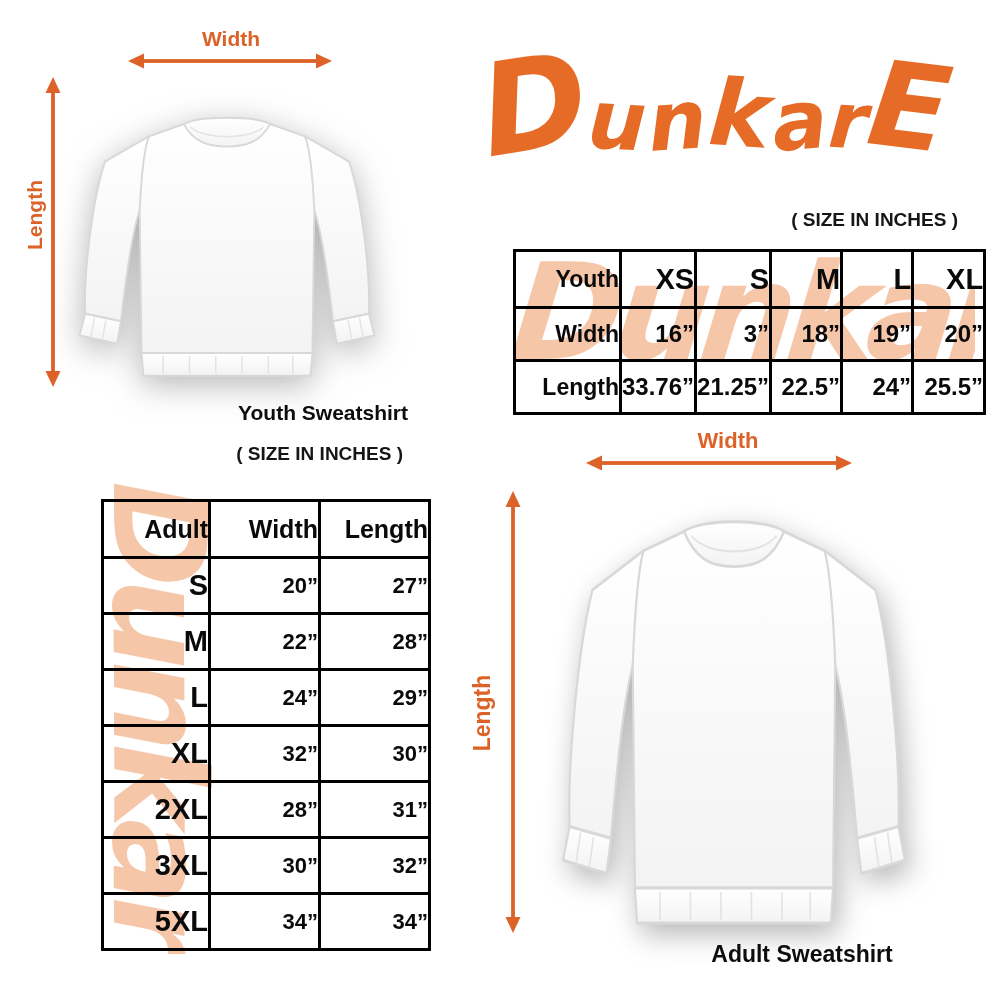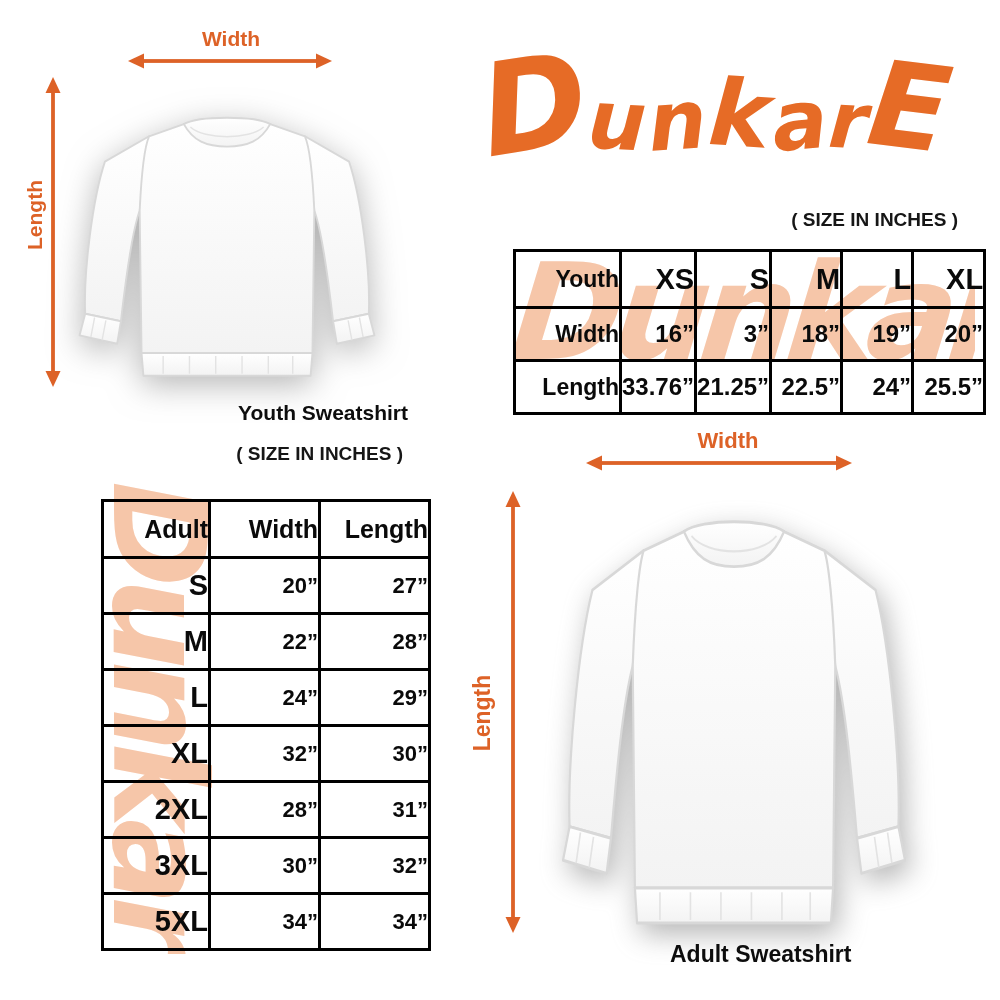--- a/index.html
+++ b/index.html
@@ -69,21 +69,21 @@
   #youth-harrow{left:127px;top:52px;}
   #youth-varrow{left:44px;top:76px;}
   #youth-llabel{left:-20px;top:202px;width:112px;height:26px;font-size:21px;}
   #youth-caption{left:150px;top:401px;width:258px;text-align:right;font-size:21px;}
 
   
   #adult-wlabel{left:666px;top:428px;width:124px;font-size:22px;}
   #adult-harrow{left:585px;top:454px;}
   #adult-varrow{left:504px;top:490px;}
   #adult-llabel{left:420px;top:700px;width:124px;height:26px;font-size:23px;}
-  #adult-caption{left:670px;top:941px;width:264px;text-align:left;font-size:23px;}
+  #adult-caption{left:670px;top:941px;width:264px;text-align:center;font-size:23px;}
 
   .arrow polygon,.arrow rect{fill:#DD6227;}
 </style>
 </head>
 <body>
 
 <div id="page">
 
   <svg width="0" height="0" style="position:absolute">
     <defs>

